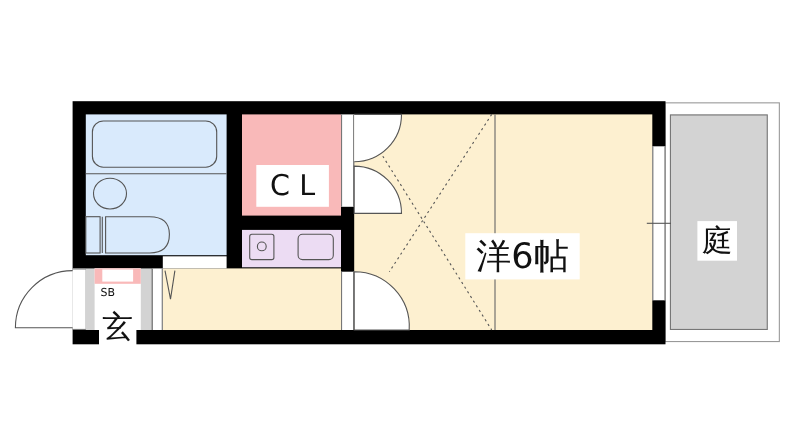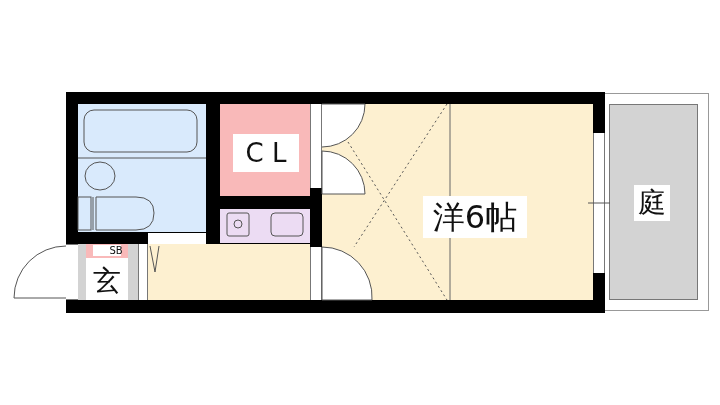--- a/index.html
+++ b/index.html
@@ -1,18 +1,18 @@
 <!DOCTYPE html>
 <html><head>
 <meta charset="utf-8">
 <style>
   html,body{margin:0;padding:0;background:#fff;}
   body{width:720px;height:405px;position:relative;overflow:hidden;font-family:"DejaVu Sans",sans-serif;}
   .abs{position:absolute;box-sizing:border-box;}
-  .lbl{position:absolute;background:#fff;color:#111;text-align:center;}
+  .lbl{position:absolute;background:#fff;color:#111;text-align:center;margin-top:16px;}
   svg{position:absolute;left:0;top:0;}
 </style>
 </head>
 <body>
 
 <div class="abs" style="left:0;top:0;width:720px;height:405px;">
 
   <div class="abs" style="left:604px;top:93px;width:105px;height:218px;border:1px solid #999;background:#fff;"></div>
   <div class="abs" style="left:609px;top:104px;width:89px;height:196px;background:#d3d3d3;border:1px solid #777;"></div>
 
@@ -70,14 +70,14 @@
 
     <path d="M150 246 L155 272 L159 246" fill="none" stroke="#555"></path>
 
     <line x1="588" y1="203" x2="610" y2="203" stroke="#555"></line>
   </svg>
 
   <div class="lbl" style="left:233px;top:134px;width:66px;height:38px;font-size:26px;line-height:38px;">C L</div>
   <div class="lbl" style="left:423px;top:196px;width:104px;height:42px;font-size:32px;line-height:42px;">洋6帖</div>
   <div class="lbl" style="left:634px;top:185px;width:36px;height:36px;font-size:28px;line-height:36px;">庭</div>
   <div class="lbl" style="left:90px;top:264px;width:34px;height:34px;font-size:28px;line-height:34px;">玄</div>
-  <div class="lbl" style="left:108px;top:245px;width:16px;height:11px;font-size:10px;line-height:11px;background:transparent;">SB</div>
+  <div class="lbl" style="left:90px;top:245px;width:16px;height:11px;font-size:10px;line-height:11px;background:transparent;">SB</div>
 </div>
 
 </body></html>

